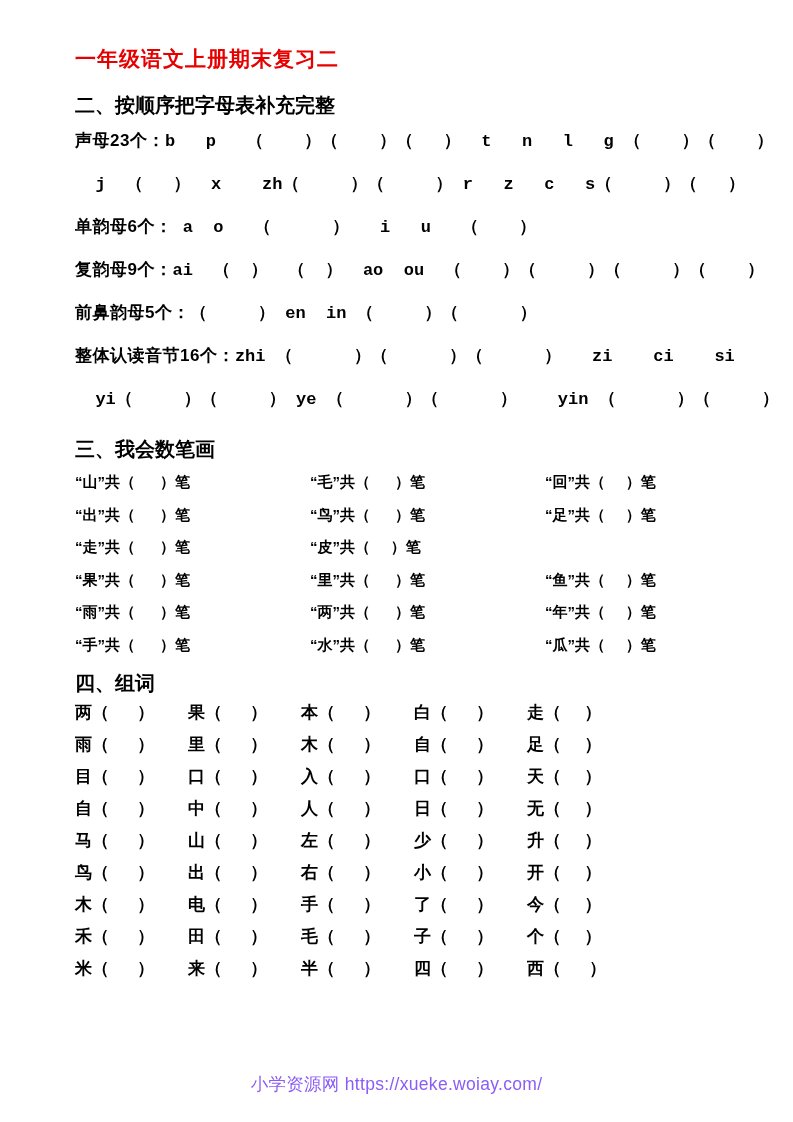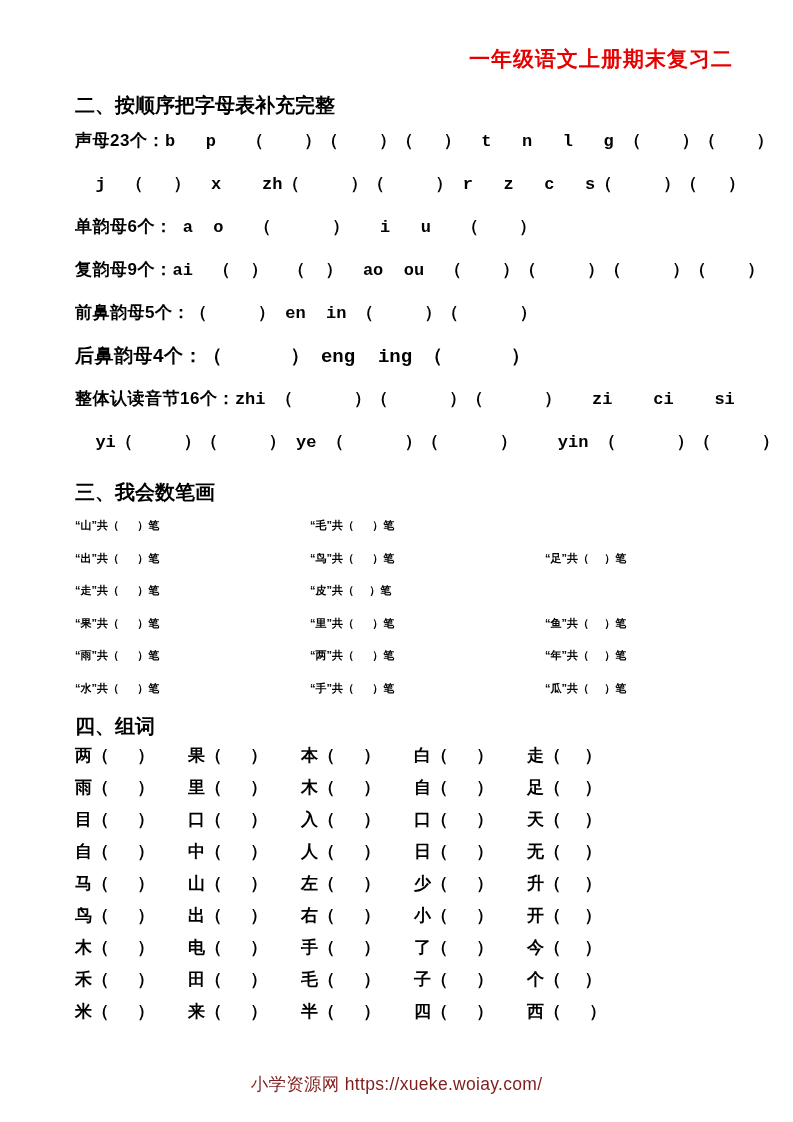--- a/index.html
+++ b/index.html
@@ -10,21 +10,21 @@
     height: 1122px;
     margin: 0 auto;
     background: #ffffff;
     color: #000000;
     font-family: "Liberation Sans", sans-serif;
     overflow: hidden;
   }
   .content { padding: 46px 60px 0 75px; }
 
   .title {
-    text-align: right;
+    text-align: left;
     font-size: 21px;
     font-weight: bold;
     line-height: 26px;
     letter-spacing: 1px;
     color: #e60000;
   }
 
   .sec-heading {
     font-size: 20px;
     font-weight: bold;
@@ -47,21 +47,21 @@
     letter-spacing: 0.5px;
   }
   .p-line .latin {
     font-family: "Liberation Mono", "DejaVu Sans Mono", monospace;
   }
   .p-line.large { font-size: 19px; }
 
   .s-row {
     display: flex;
     line-height: 32.5px;
-    font-size: 11px;
+    font-size: 15px;
     font-weight: bold;
     white-space: pre;
   }
   .s-cell { flex: none; width: 235px; }
   .s-cell:last-child { width: auto; }
 
   .w-row {
     display: flex;
     line-height: 32px;
     font-size: 17px;
@@ -90,46 +90,45 @@
     <div class="title" style="color: rgb(230, 0, 0);">一年级语文上册期末复习二</div>
 
     <div class="sec-heading heading-alphabet">二、按顺序把字母表补充完整</div>
 
     <div class="pinyin-block">
       <div class="p-line"><span class="label">声母23个：</span><span class="latin">b   p   （    ）（    ）（   ）  t   n   l   g （    ）（    ）</span></div>
       <div class="p-line"><span class="label"></span><span class="latin">  j  （   ）  x    zh（     ）（     ） r   z   c   s（     ）（   ）</span></div>
       <div class="p-line"><span class="label">单韵母6个：</span><span class="latin"> a  o   （      ）   i   u   （    ）</span></div>
       <div class="p-line"><span class="label">复韵母9个：</span><span class="latin">ai  （  ）  （  ）  ao  ou  （    ）（     ）（     ）（    ）</span></div>
       <div class="p-line"><span class="label">前鼻韵母5个：</span><span class="latin">（     ） en  in （     ）（      ）</span></div>
-      <div class="p-line large"><span class="label">后鼻韵母4个：</span><span class="latin">（      ） eng  ing （      ）</span></div>
       <div class="p-line"><span class="label">整体认读音节16个：</span><span class="latin">zhi （      ）（      ）（      ）   zi    ci    si</span></div>
       <div class="p-line"><span class="label"></span><span class="latin">  yi（     ）（     ） ye （      ）（      ）    yin （      ）（     ）</span></div>
     </div>
 
     <div class="sec-heading heading-strokes">三、我会数笔画</div>
 
     <div>
-      <div class="s-row"><span class="s-cell">“山”共（      ）笔</span><span class="s-cell">“毛”共（      ）笔</span></div>
+      <div class="s-row"><span class="s-cell">“山”共（      ）笔</span><span class="s-cell">“毛”共（      ）笔</span><span class="s-cell">“回”共（     ）笔</span></div>
       <div class="s-row"><span class="s-cell">“出”共（      ）笔</span><span class="s-cell">“鸟”共（      ）笔</span><span class="s-cell">“足”共（     ）笔</span></div>
       <div class="s-row"><span class="s-cell">“走”共（      ）笔</span><span class="s-cell">“皮”共（     ）笔</span></div>
       <div class="s-row"><span class="s-cell">“果”共（      ）笔</span><span class="s-cell">“里”共（      ）笔</span><span class="s-cell">“鱼”共（     ）笔</span></div>
       <div class="s-row"><span class="s-cell">“雨”共（      ）笔</span><span class="s-cell">“两”共（      ）笔</span><span class="s-cell">“年”共（     ）笔</span></div>
-      <div class="s-row"><span class="s-cell">“水”共（      ）笔</span><span class="s-cell">“手”共（      ）笔</span><span class="s-cell">“瓜”共（     ）笔</span></div>
+      <div class="s-row"><span class="s-cell">“手”共（      ）笔</span><span class="s-cell">“水”共（      ）笔</span><span class="s-cell">“瓜”共（     ）笔</span></div>
     </div>
 
     <div class="sec-heading heading-words">四、组词</div>
 
     <div>
       <div class="w-row"><span class="w-cell">两（      ）</span><span class="w-cell">果（      ）</span><span class="w-cell">本（      ）</span><span class="w-cell">白（      ）</span><span class="w-cell">走（     ）</span></div>
       <div class="w-row"><span class="w-cell">雨（      ）</span><span class="w-cell">里（      ）</span><span class="w-cell">木（      ）</span><span class="w-cell">自（      ）</span><span class="w-cell">足（     ）</span></div>
       <div class="w-row"><span class="w-cell">目（      ）</span><span class="w-cell">口（      ）</span><span class="w-cell">入（      ）</span><span class="w-cell">口（      ）</span><span class="w-cell">天（     ）</span></div>
       <div class="w-row"><span class="w-cell">自（      ）</span><span class="w-cell">中（      ）</span><span class="w-cell">人（      ）</span><span class="w-cell">日（      ）</span><span class="w-cell">无（     ）</span></div>
       <div class="w-row"><span class="w-cell">马（      ）</span><span class="w-cell">山（      ）</span><span class="w-cell">左（      ）</span><span class="w-cell">少（      ）</span><span class="w-cell">升（     ）</span></div>
       <div class="w-row"><span class="w-cell">鸟（      ）</span><span class="w-cell">出（      ）</span><span class="w-cell">右（      ）</span><span class="w-cell">小（      ）</span><span class="w-cell">开（     ）</span></div>
       <div class="w-row"><span class="w-cell">木（      ）</span><span class="w-cell">电（      ）</span><span class="w-cell">手（      ）</span><span class="w-cell">了（      ）</span><span class="w-cell">今（     ）</span></div>
       <div class="w-row"><span class="w-cell">禾（      ）</span><span class="w-cell">田（      ）</span><span class="w-cell">毛（      ）</span><span class="w-cell">子（      ）</span><span class="w-cell">个（     ）</span></div>
       <div class="w-row"><span class="w-cell">米（      ）</span><span class="w-cell">来（      ）</span><span class="w-cell">半（      ）</span><span class="w-cell">四（      ）</span><span class="w-cell">西（      ）</span></div>
     </div>
 
   </div>
 
-  <div class="footer" style="color: #7f1d1d;">小学资源网 https://xueke.woiay.com/</div>
+  <div class="footer" style="color: #8b5cf6;">小学资源网 https://xueke.woiay.com/</div>
 </div>
 
 </body></html>

